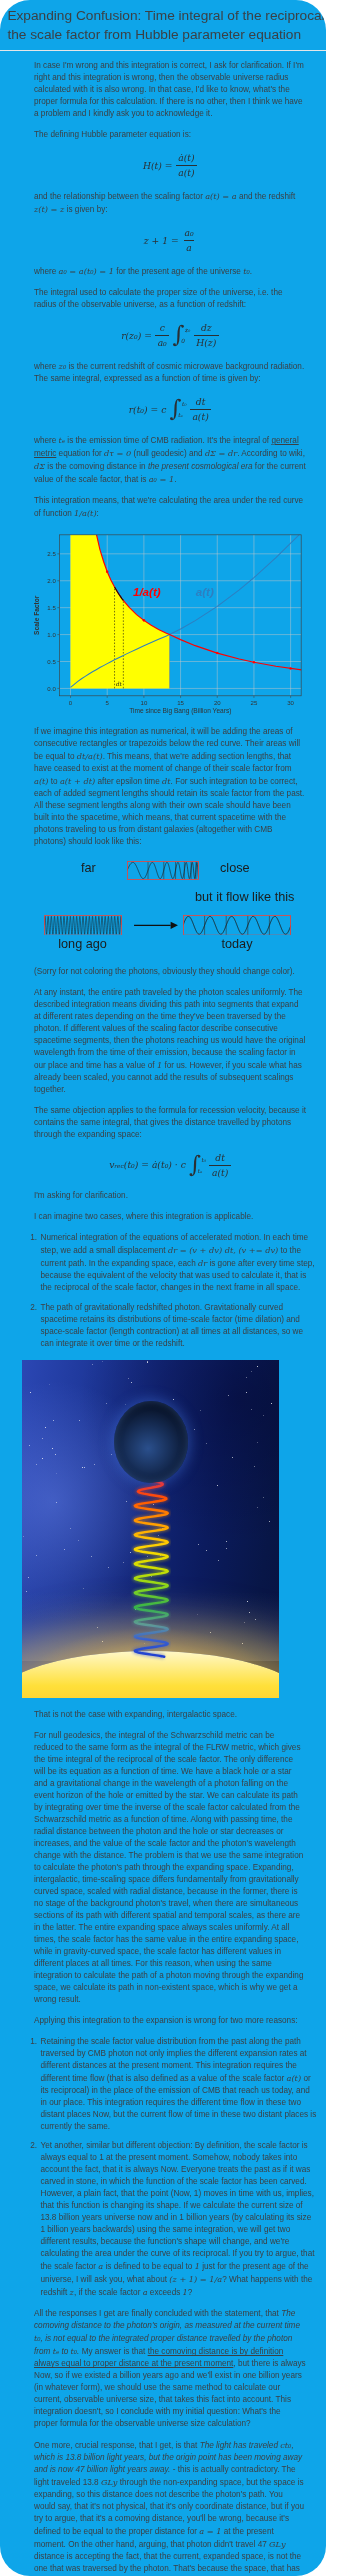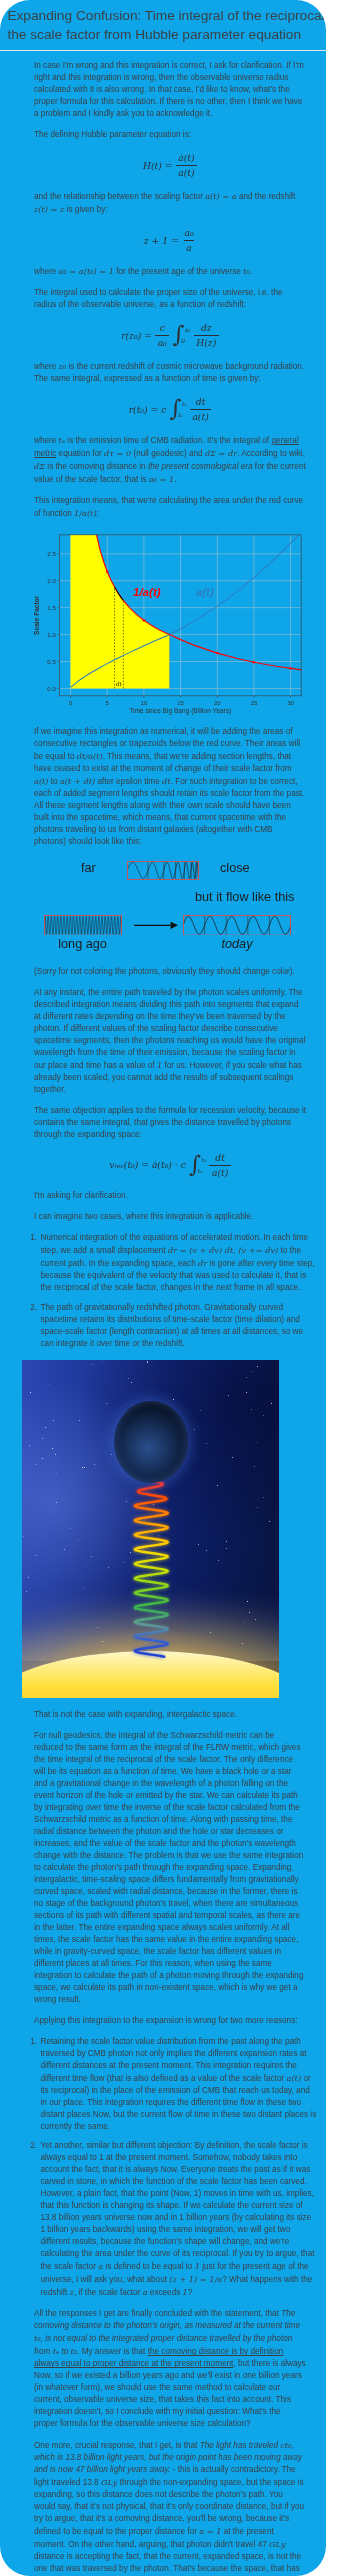--- a/index.html
+++ b/index.html
@@ -219,21 +219,21 @@
       <svg id="wave-box-3" style="position:absolute;left:161px;top:57px;" width="108" height="20.6" viewBox="0 0 205 39">
           <line x1="41" y1="1" x2="41" y2="38" stroke="#333" stroke-width="1.1"></line>
           <line x1="82" y1="1" x2="82" y2="38" stroke="#333" stroke-width="1.1"></line>
           <line x1="123" y1="1" x2="123" y2="38" stroke="#333" stroke-width="1.1"></line>
           <line x1="164" y1="1" x2="164" y2="38" stroke="#333" stroke-width="1.1"></line>
           <line x1="205" y1="1" x2="205" y2="38" stroke="#333" stroke-width="1.1"></line>
           <path d="M0 19.5 L0.5 18.20 L1.0 16.90 L1.5 15.63 L2.0 14.37 L2.5 13.15 L3.0 11.96 L3.5 10.81 L4.0 9.72 L4.5 8.68 L5.0 7.71 L5.5 6.81 L6.0 5.98 L6.5 5.23 L7.0 4.57 L7.5 3.99 L8.0 3.50 L8.5 3.11 L9.0 2.81 L9.5 2.61 L10.0 2.51 L10.5 2.51 L11.0 2.61 L11.5 2.81 L12.0 3.11 L12.5 3.50 L13.0 3.99 L13.5 4.57 L14.0 5.23 L14.5 5.98 L15.0 6.81 L15.5 7.71 L16.0 8.68 L16.5 9.72 L17.0 10.81 L17.5 11.96 L18.0 13.15 L18.5 14.37 L19.0 15.63 L19.5 16.90 L20.0 18.20 L20.5 19.50 L21.0 20.80 L21.5 22.10 L22.0 23.37 L22.5 24.63 L23.0 25.85 L23.5 27.04 L24.0 28.19 L24.5 29.28 L25.0 30.32 L25.5 31.29 L26.0 32.19 L26.5 33.02 L27.0 33.77 L27.5 34.43 L28.0 35.01 L28.5 35.50 L29.0 35.89 L29.5 36.19 L30.0 36.39 L30.5 36.49 L31.0 36.49 L31.5 36.39 L32.0 36.19 L32.5 35.89 L33.0 35.50 L33.5 35.01 L34.0 34.43 L34.5 33.77 L35.0 33.02 L35.5 32.19 L36.0 31.29 L36.5 30.32 L37.0 29.28 L37.5 28.19 L38.0 27.04 L38.5 25.85 L39.0 24.63 L39.5 23.37 L40.0 22.10 L40.5 20.80 L41.0 19.50 L41.5 18.20 L42.0 16.90 L42.5 15.63 L43.0 14.37 L43.5 13.15 L44.0 11.96 L44.5 10.81 L45.0 9.72 L45.5 8.68 L46.0 7.71 L46.5 6.81 L47.0 5.98 L47.5 5.23 L48.0 4.57 L48.5 3.99 L49.0 3.50 L49.5 3.11 L50.0 2.81 L50.5 2.61 L51.0 2.51 L51.5 2.51 L52.0 2.61 L52.5 2.81 L53.0 3.11 L53.5 3.50 L54.0 3.99 L54.5 4.57 L55.0 5.23 L55.5 5.98 L56.0 6.81 L56.5 7.71 L57.0 8.68 L57.5 9.72 L58.0 10.81 L58.5 11.96 L59.0 13.15 L59.5 14.37 L60.0 15.63 L60.5 16.90 L61.0 18.20 L61.5 19.50 L62.0 20.80 L62.5 22.10 L63.0 23.37 L63.5 24.63 L64.0 25.85 L64.5 27.04 L65.0 28.19 L65.5 29.28 L66.0 30.32 L66.5 31.29 L67.0 32.19 L67.5 33.02 L68.0 33.77 L68.5 34.43 L69.0 35.01 L69.5 35.50 L70.0 35.89 L70.5 36.19 L71.0 36.39 L71.5 36.49 L72.0 36.49 L72.5 36.39 L73.0 36.19 L73.5 35.89 L74.0 35.50 L74.5 35.01 L75.0 34.43 L75.5 33.77 L76.0 33.02 L76.5 32.19 L77.0 31.29 L77.5 30.32 L78.0 29.28 L78.5 28.19 L79.0 27.04 L79.5 25.85 L80.0 24.63 L80.5 23.37 L81.0 22.10 L81.5 20.80 L82.0 19.50 L82.5 18.20 L83.0 16.90 L83.5 15.63 L84.0 14.37 L84.5 13.15 L85.0 11.96 L85.5 10.81 L86.0 9.72 L86.5 8.68 L87.0 7.71 L87.5 6.81 L88.0 5.98 L88.5 5.23 L89.0 4.57 L89.5 3.99 L90.0 3.50 L90.5 3.11 L91.0 2.81 L91.5 2.61 L92.0 2.51 L92.5 2.51 L93.0 2.61 L93.5 2.81 L94.0 3.11 L94.5 3.50 L95.0 3.99 L95.5 4.57 L96.0 5.23 L96.5 5.98 L97.0 6.81 L97.5 7.71 L98.0 8.68 L98.5 9.72 L99.0 10.81 L99.5 11.96 L100.0 13.15 L100.5 14.37 L101.0 15.63 L101.5 16.90 L102.0 18.20 L102.5 19.50 L103.0 20.80 L103.5 22.10 L104.0 23.37 L104.5 24.63 L105.0 25.85 L105.5 27.04 L106.0 28.19 L106.5 29.28 L107.0 30.32 L107.5 31.29 L108.0 32.19 L108.5 33.02 L109.0 33.77 L109.5 34.43 L110.0 35.01 L110.5 35.50 L111.0 35.89 L111.5 36.19 L112.0 36.39 L112.5 36.49 L113.0 36.49 L113.5 36.39 L114.0 36.19 L114.5 35.89 L115.0 35.50 L115.5 35.01 L116.0 34.43 L116.5 33.77 L117.0 33.02 L117.5 32.19 L118.0 31.29 L118.5 30.32 L119.0 29.28 L119.5 28.19 L120.0 27.04 L120.5 25.85 L121.0 24.63 L121.5 23.37 L122.0 22.10 L122.5 20.80 L123.0 19.50 L123.5 18.20 L124.0 16.90 L124.5 15.63 L125.0 14.37 L125.5 13.15 L126.0 11.96 L126.5 10.81 L127.0 9.72 L127.5 8.68 L128.0 7.71 L128.5 6.81 L129.0 5.98 L129.5 5.23 L130.0 4.57 L130.5 3.99 L131.0 3.50 L131.5 3.11 L132.0 2.81 L132.5 2.61 L133.0 2.51 L133.5 2.51 L134.0 2.61 L134.5 2.81 L135.0 3.11 L135.5 3.50 L136.0 3.99 L136.5 4.57 L137.0 5.23 L137.5 5.98 L138.0 6.81 L138.5 7.71 L139.0 8.68 L139.5 9.72 L140.0 10.81 L140.5 11.96 L141.0 13.15 L141.5 14.37 L142.0 15.63 L142.5 16.90 L143.0 18.20 L143.5 19.50 L144.0 20.80 L144.5 22.10 L145.0 23.37 L145.5 24.63 L146.0 25.85 L146.5 27.04 L147.0 28.19 L147.5 29.28 L148.0 30.32 L148.5 31.29 L149.0 32.19 L149.5 33.02 L150.0 33.77 L150.5 34.43 L151.0 35.01 L151.5 35.50 L152.0 35.89 L152.5 36.19 L153.0 36.39 L153.5 36.49 L154.0 36.49 L154.5 36.39 L155.0 36.19 L155.5 35.89 L156.0 35.50 L156.5 35.01 L157.0 34.43 L157.5 33.77 L158.0 33.02 L158.5 32.19 L159.0 31.29 L159.5 30.32 L160.0 29.28 L160.5 28.19 L161.0 27.04 L161.5 25.85 L162.0 24.63 L162.5 23.37 L163.0 22.10 L163.5 20.80 L164.0 19.50 L164.5 18.20 L165.0 16.90 L165.5 15.63 L166.0 14.37 L166.5 13.15 L167.0 11.96 L167.5 10.81 L168.0 9.72 L168.5 8.68 L169.0 7.71 L169.5 6.81 L170.0 5.98 L170.5 5.23 L171.0 4.57 L171.5 3.99 L172.0 3.50 L172.5 3.11 L173.0 2.81 L173.5 2.61 L174.0 2.51 L174.5 2.51 L175.0 2.61 L175.5 2.81 L176.0 3.11 L176.5 3.50 L177.0 3.99 L177.5 4.57 L178.0 5.23 L178.5 5.98 L179.0 6.81 L179.5 7.71 L180.0 8.68 L180.5 9.72 L181.0 10.81 L181.5 11.96 L182.0 13.15 L182.5 14.37 L183.0 15.63 L183.5 16.90 L184.0 18.20 L184.5 19.50 L185.0 20.80 L185.5 22.10 L186.0 23.37 L186.5 24.63 L187.0 25.85 L187.5 27.04 L188.0 28.19 L188.5 29.28 L189.0 30.32 L189.5 31.29 L190.0 32.19 L190.5 33.02 L191.0 33.77 L191.5 34.43 L192.0 35.01 L192.5 35.50 L193.0 35.89 L193.5 36.19 L194.0 36.39 L194.5 36.49 L195.0 36.49 L195.5 36.39 L196.0 36.19 L196.5 35.89 L197.0 35.50 L197.5 35.01 L198.0 34.43 L198.5 33.77 L199.0 33.02 L199.5 32.19 L200.0 31.29 L200.5 30.32 L201.0 29.28 L201.5 28.19 L202.0 27.04 L202.5 25.85 L203.0 24.63 L203.5 23.37 L204.0 22.10 L204.5 20.80 L205.0 19.50" fill="none" stroke="#1b1b1b" stroke-width="1.6"></path>
           <rect x="0.8" y="0.8" width="203.4" height="37.4" fill="none" stroke="#e8483f" stroke-width="1.6"></rect>
         </svg>
       <span class="wlabel" style="left:21.6px;width:78px;top:80px;text-align:center;">long ago</span>
-      <span class="wlabel" style="left:161px;width:108px;top:80px;text-align:center;font-style:italic;">today</span>
+      <span class="wlabel" style="left:161px;width:108px;top:80px;text-align:center;">today</span>
     </div>
 
     <p><span>(Sorry for not coloring the photons, obviously they should change color).</span></p>
     <p><span>At any instant, the entire path traveled by the photon scales uniformly. The described integration means dividing this path into segments that expand at different rates depending on the time they've been traversed by the photon. If different values of the scaling factor describe consecutive spacetime segments, then the photons reaching us would have the original wavelength from the time of their emission, because the scaling factor in our place and time has a value of </span><span class="math">1</span><span> for us. However, if you scale what has already been scaled, you cannot add the results of subsequent scalings together.</span></p>
     <p><span>The same objection applies to the formula for recession velocity, because it contains the same integral, that gives the distance travelled by photons through the expanding space:</span></p>
 
     <div class="eq">
       <span style="display:inline-flex;align-items:baseline;">
           <span>v</span>
           <span class="sub">rec</span>

